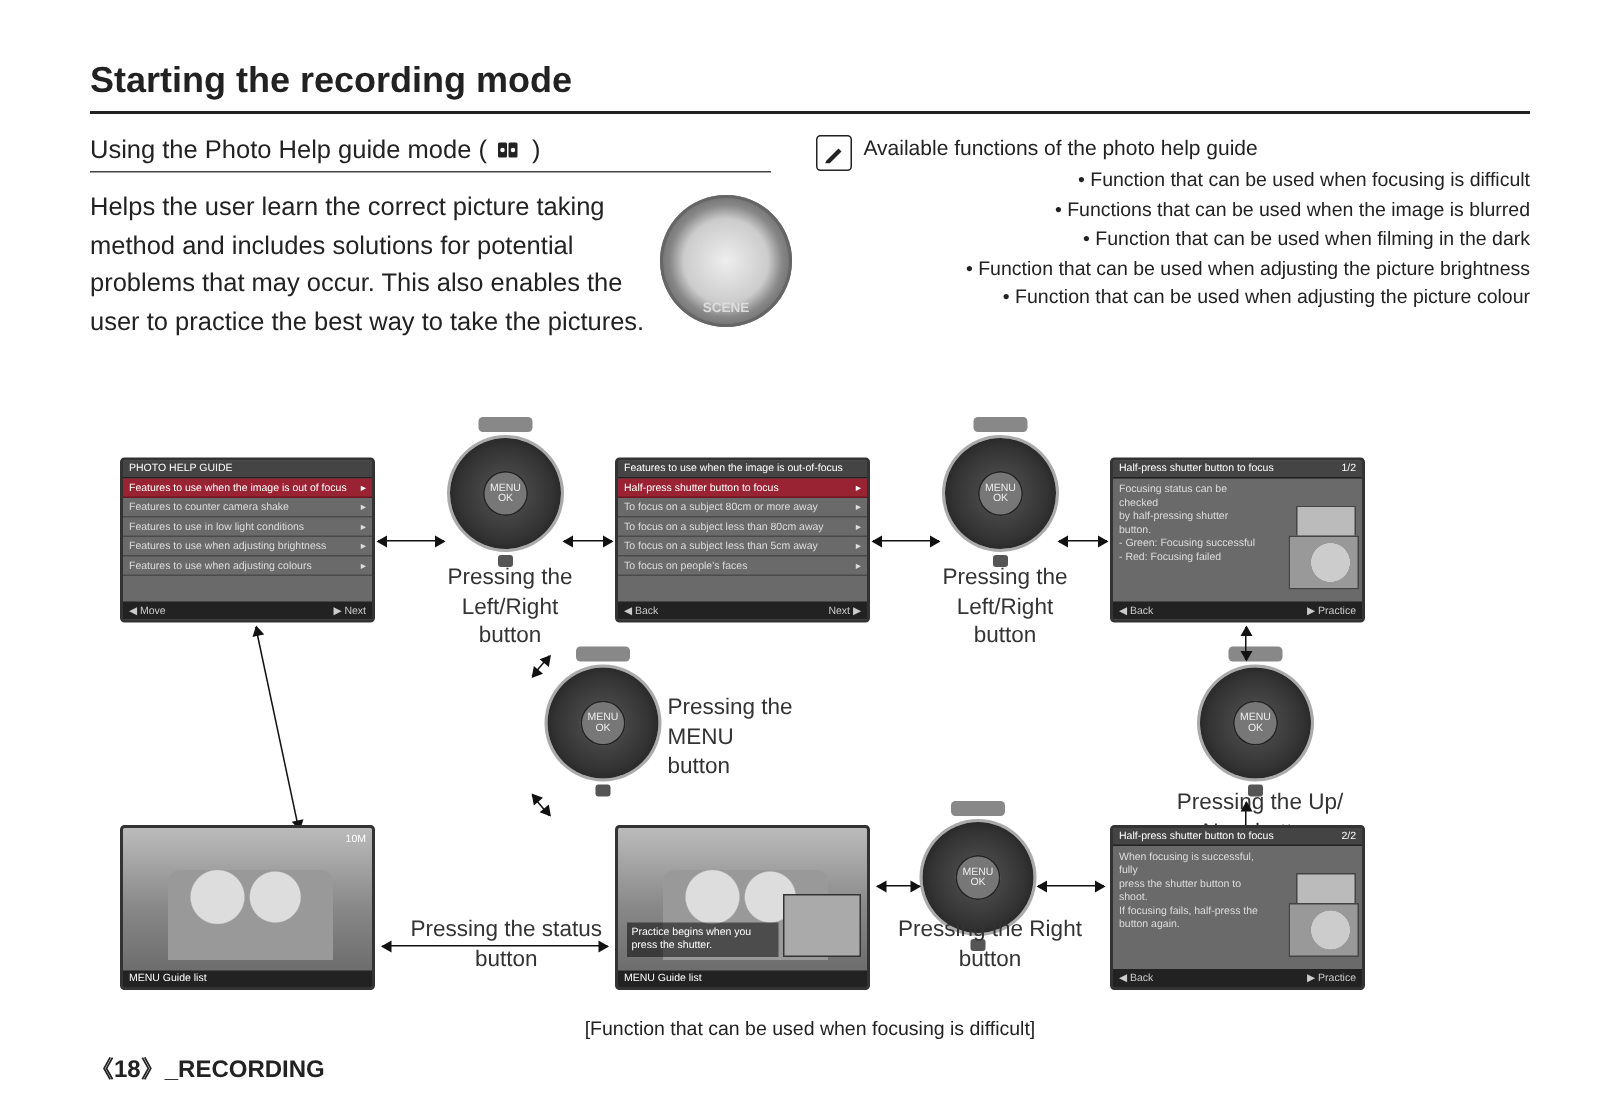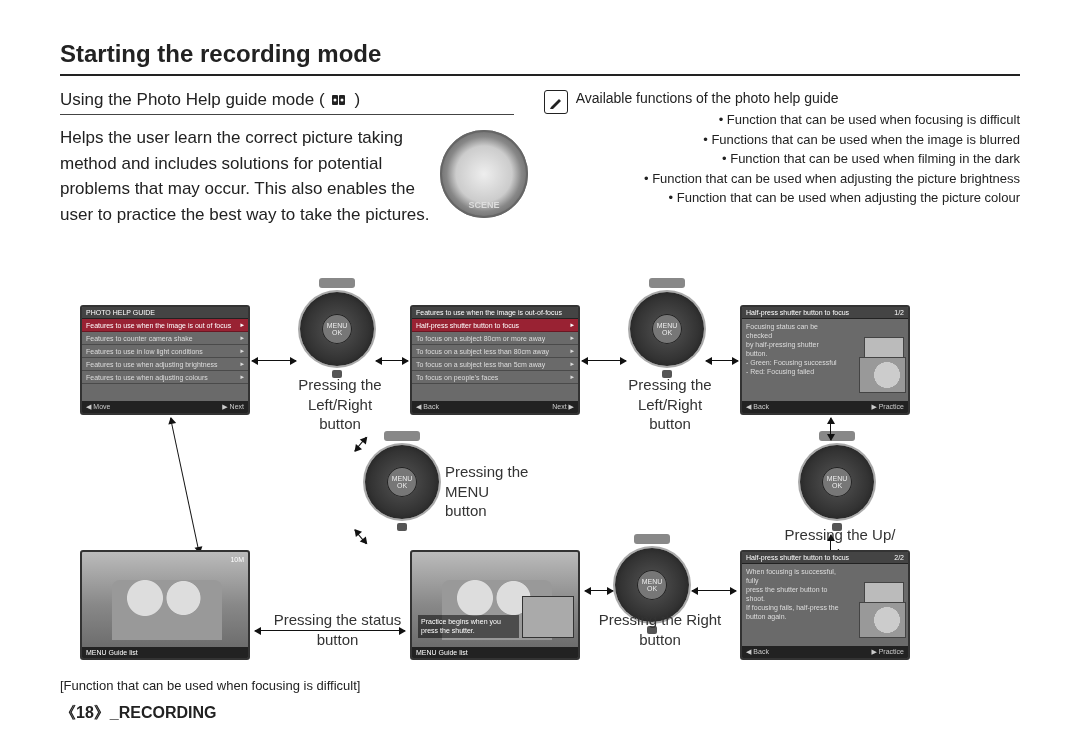--- a/index.html
+++ b/index.html
@@ -272,20 +272,21 @@
     width: 0; height: 0;
     border-left: 4px solid transparent;
     border-right: 4px solid transparent;
   }
   .varrow.both::before { top: -1px; left: -3.5px; border-bottom: 7px solid #111; }
   .varrow.both::after  { bottom: -1px; left: -3.5px; border-top: 7px solid #111; }
 
   .caption-center {
     position: absolute;
     font-size: 13px;
+    text-align: center;
   }
   .footer {
     position: absolute;
     left: 60px;
     bottom: 22px;
     font-size: 16px;
     font-weight: bold;
   }
   .footer .pg {
     font-family: Arial;

